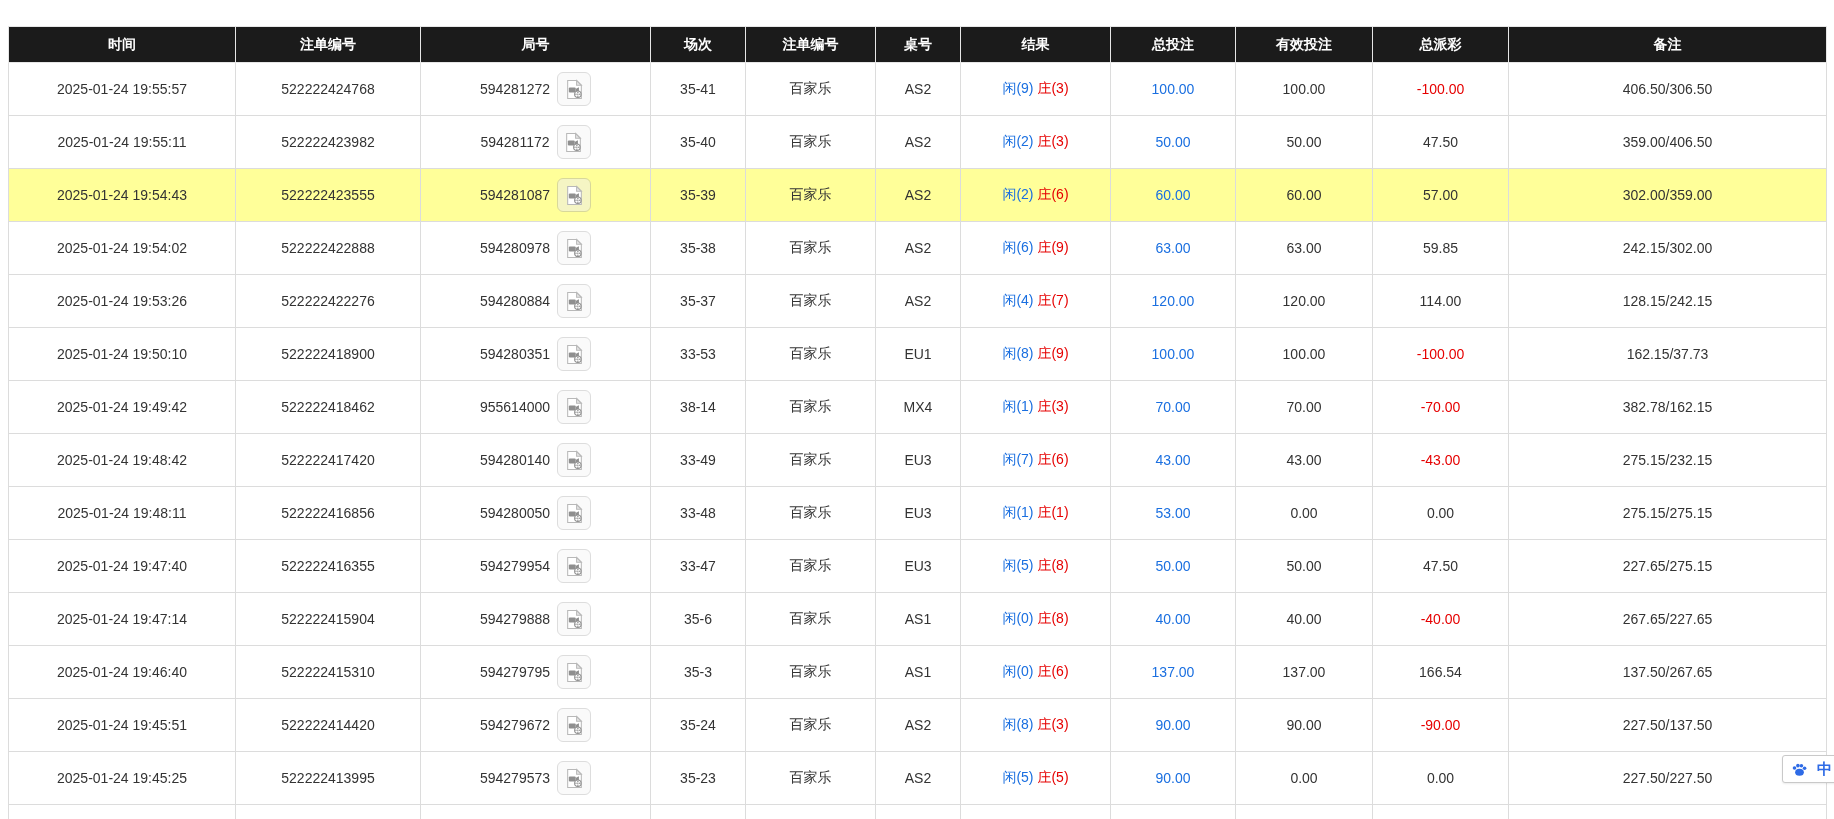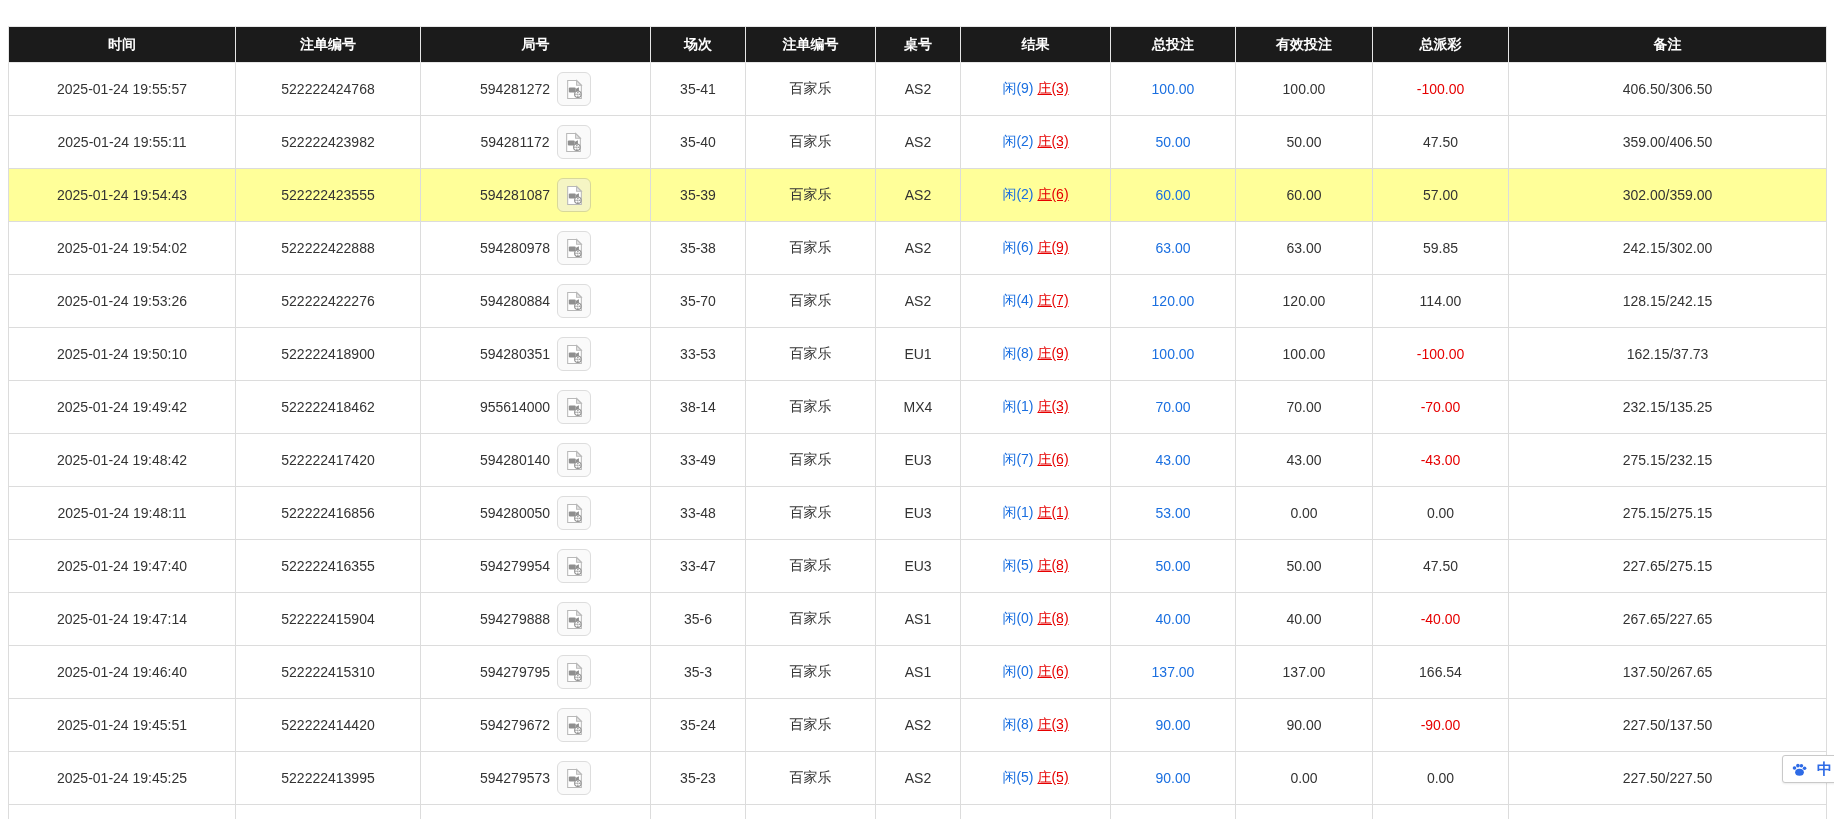--- a/index.html
+++ b/index.html
@@ -23,21 +23,21 @@
     border:1px solid #e6e6e6;
   }
   .bet-table td{
     border:1px solid var(--border);
     height:53px;text-align:center;vertical-align:middle;
     font-size:14px;color:var(--text);background:#fff;
   }
   tr.highlight td{background:var(--hl);}
   tr.partial td{height:15px;}
   .player{color:var(--blue);}
-  .banker{color:var(--red);text-decoration:underline;}
+  .banker{color:var(--red);}
   .blue{color:var(--blue);cursor:pointer;}
   .neg{color:var(--red);}
   .round-wrap{display:inline-flex;align-items:center;gap:7px;}
   .video-btn{
     display:inline-flex;align-items:center;justify-content:center;
     width:34px;height:34px;background:#fafafa;border:1px solid #ddd;
     border-radius:6px;cursor:pointer;padding:0;
   }
   tr.highlight .video-btn{background:#f5f5c4;border-color:#d8d89a;}
   .translate-badge{
@@ -210,21 +210,21 @@
                 <polygon points="11.4,9.4 14.2,7.9 14.2,12.9 11.4,11.4" fill="#8f8f8f"></polygon>
                 <circle cx="13.2" cy="14.6" r="3.1" fill="#ffffff" stroke="#8f8f8f"></circle>
                 <circle cx="13.2" cy="14.6" r="0.7" fill="#8f8f8f"></circle>
                 <circle cx="13.2" cy="12.8" r="0.7" fill="#8f8f8f"></circle>
                 <circle cx="13.2" cy="16.4" r="0.7" fill="#8f8f8f"></circle>
                 <circle cx="11.4" cy="14.6" r="0.7" fill="#8f8f8f"></circle>
                 <circle cx="15" cy="14.6" r="0.7" fill="#8f8f8f"></circle>
               </svg>
             </button>
           </span></td>
-        <td>35-70</td>
+        <td>35-37</td>
         <td>百家乐</td>
         <td>AS2</td>
         <td><span class="player">闲(4)</span> <span class="banker">庄(7)</span></td>
         <td><span class="blue">120.00</span></td>
         <td>120.00</td>
         <td><span>114.00</span></td>
         <td>128.15/242.15</td>
       </tr>
       <tr>
         <td>2025-01-24 19:50:10</td>
@@ -275,21 +275,21 @@
               </svg>
             </button>
           </span></td>
         <td>38-14</td>
         <td>百家乐</td>
         <td>MX4</td>
         <td><span class="player">闲(1)</span> <span class="banker">庄(3)</span></td>
         <td><span class="blue">70.00</span></td>
         <td>70.00</td>
         <td><span class="neg">-70.00</span></td>
-        <td>232.15/135.25</td>
+        <td>382.78/162.15</td>
       </tr>
       <tr>
         <td>2025-01-24 19:48:42</td>
         <td>522222417420</td>
         <td><span class="round-wrap">
             <span>594280140</span>
             <button class="video-btn">
               <svg width="21" height="21" viewBox="0 0 20 20">
                 <path d="M3.5 1.5 L12 1.5 L16.5 6 L16.5 18.5 L3.5 18.5 Z" fill="#ffffff" stroke="#b8b8b8"></path>
                 <path d="M12 1.5 L12 6 L16.5 6 Z" fill="#e8e8e8" stroke="#b8b8b8"></path>

